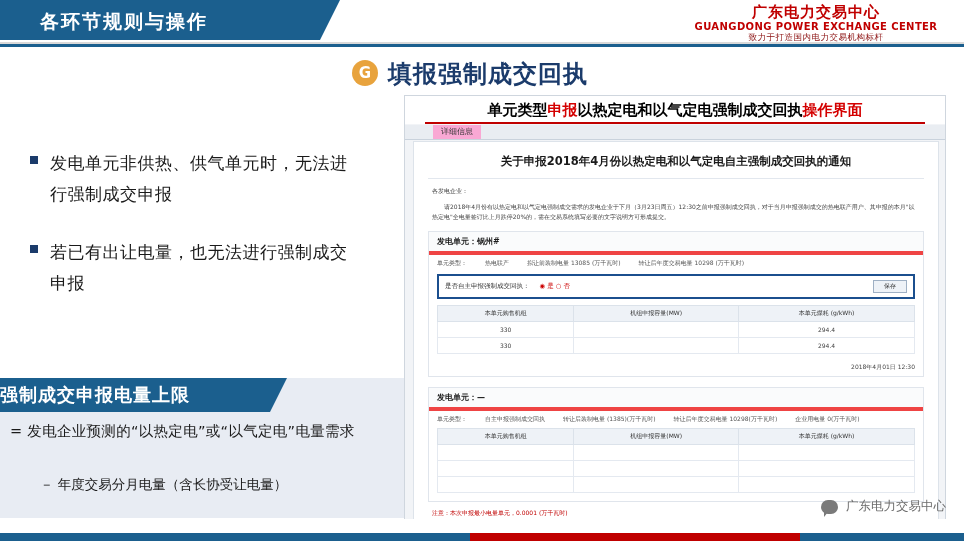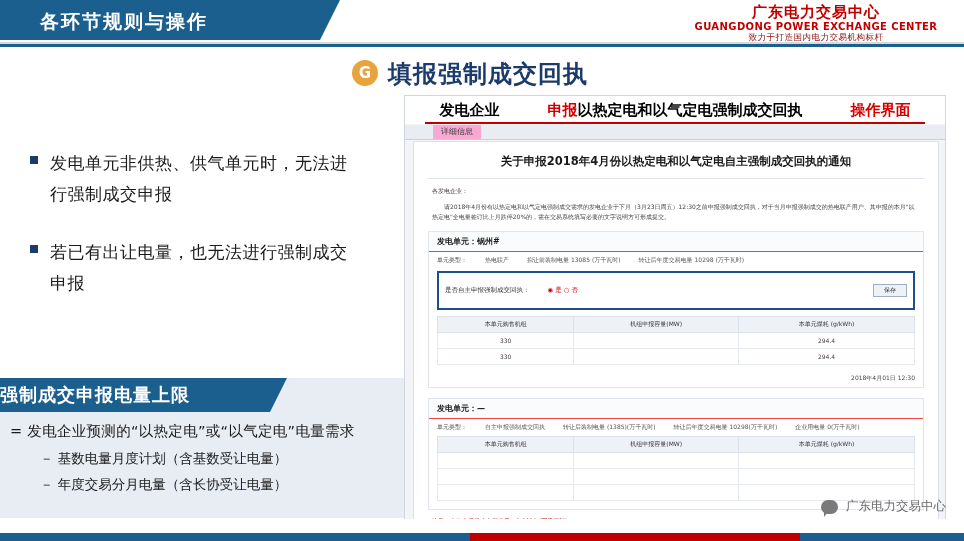--- a/index.html
+++ b/index.html
@@ -53,21 +53,21 @@
   
   .shot{
     position:absolute;left:404px;top:95px;width:540px;height:430px;
     background:#f2f4f7;border:1px solid #cfd6de;
   }
   .shot-caption{
     position:absolute;left:0;top:0;width:540px;height:28px;
     display:flex;align-items:center;justify-content:center;
     font-size:15px;font-weight:bold;color:#000;background:#ffffff;
   }
-  .cap-red{color:#d40000;margin-left:48px;}
+  .cap-red{color:#d40000;}
   .cap-ul{
     position:absolute;left:20px;top:26px;width:500px;height:2px;background:#c00000;
   }
   .tabstrip{
     position:absolute;left:0;top:29px;width:540px;height:14px;background:#e9edf2;
     border-bottom:1px solid #c9d2dc;
   }
   .tab-active{
     position:absolute;left:28px;top:29px;height:14px;padding:0 8px;
     background:#f9a8d4;color:#333;font-size:8px;line-height:14px;
@@ -79,29 +79,29 @@
   .doc-title{
     margin:12px 20px 0;text-align:center;font-size:11.5px;font-weight:bold;color:#1a1a1a;
   }
   .doc-rule{margin:9px 14px 0;height:1px;background:#e2e7ee;}
   .doc-p{margin:7px 18px 0;font-size:6px;color:#444;line-height:1.55;}
   .doc-indent{text-indent:12px;}
 
   .unit-block{margin:10px 14px 0;border:1px solid #e0e5ec;}
   .unit-head{
     padding:4px 8px;font-size:8px;color:#1a1a1a;font-weight:bold;
-    border-bottom:1px solid #ef4444;background:#fafbfc;
+    border-bottom:4px solid #ef4444;background:#fafbfc;
   }
   .unit-row{
     padding:4px 8px;font-size:6px;color:#555;display:flex;gap:18px;flex-wrap:wrap;
   }
   .unit-row .lbl{white-space:nowrap;}
   .hl-box{
-    margin:2px 8px 6px;border:2px solid #1b4f8e;padding:11px 6px;
-    display:flex;align-items:center;gap:18px;font-size:6.5px;color:#333;
+    margin:2px 8px 6px;border:2px solid #1b4f8e;padding:4px 6px;
+    display:flex;align-items:center;gap:10px;font-size:6.5px;color:#333;
     background:#fff;
   }
   .hl-box .radio{font-size:6.5px;color:#c00;}
   .hl-btn{
     margin-left:auto;border:1px solid #9fb0c4;background:#eef2f7;
     font-size:6px;padding:1px 10px;color:#333;
   }
   table.grid{
     width:calc(100% - 16px);margin:0 8px 8px;border-collapse:collapse;
     font-size:6px;color:#444;
@@ -192,27 +192,26 @@
     </div>
     <div class="bullet">
       <span class="sq"></span>
       <span class="txt">若已有出让电量，也无法进行强制成交申报</span>
     </div>
   </div>
 
   <div class="box">
     <div class="box-title">强制成交申报电量上限</div>
     <div class="box-line1">= 发电企业预测的“以热定电”或“以气定电”电量需求</div>
-    <div class="box-line2">－ 基数电量月度计划（含基数受让电量）</div>
     <div class="box-line3">－ 年度交易分月电量（含长协受让电量）</div>
   </div>
 
   <div class="shot">
     <div class="shot-caption">
-      <span>发电企业</span>
+      <span>单元类型</span>
         <span class="cap-red">申报</span>
         <span>以热定电和以气定电强制成交回执</span>
         <span class="cap-red">操作界面</span>
     </div>
     <div class="cap-ul"></div>
 
     <div class="tabstrip"></div>
     <div class="tab-active">详细信息</div>
 
     <div class="doc">

